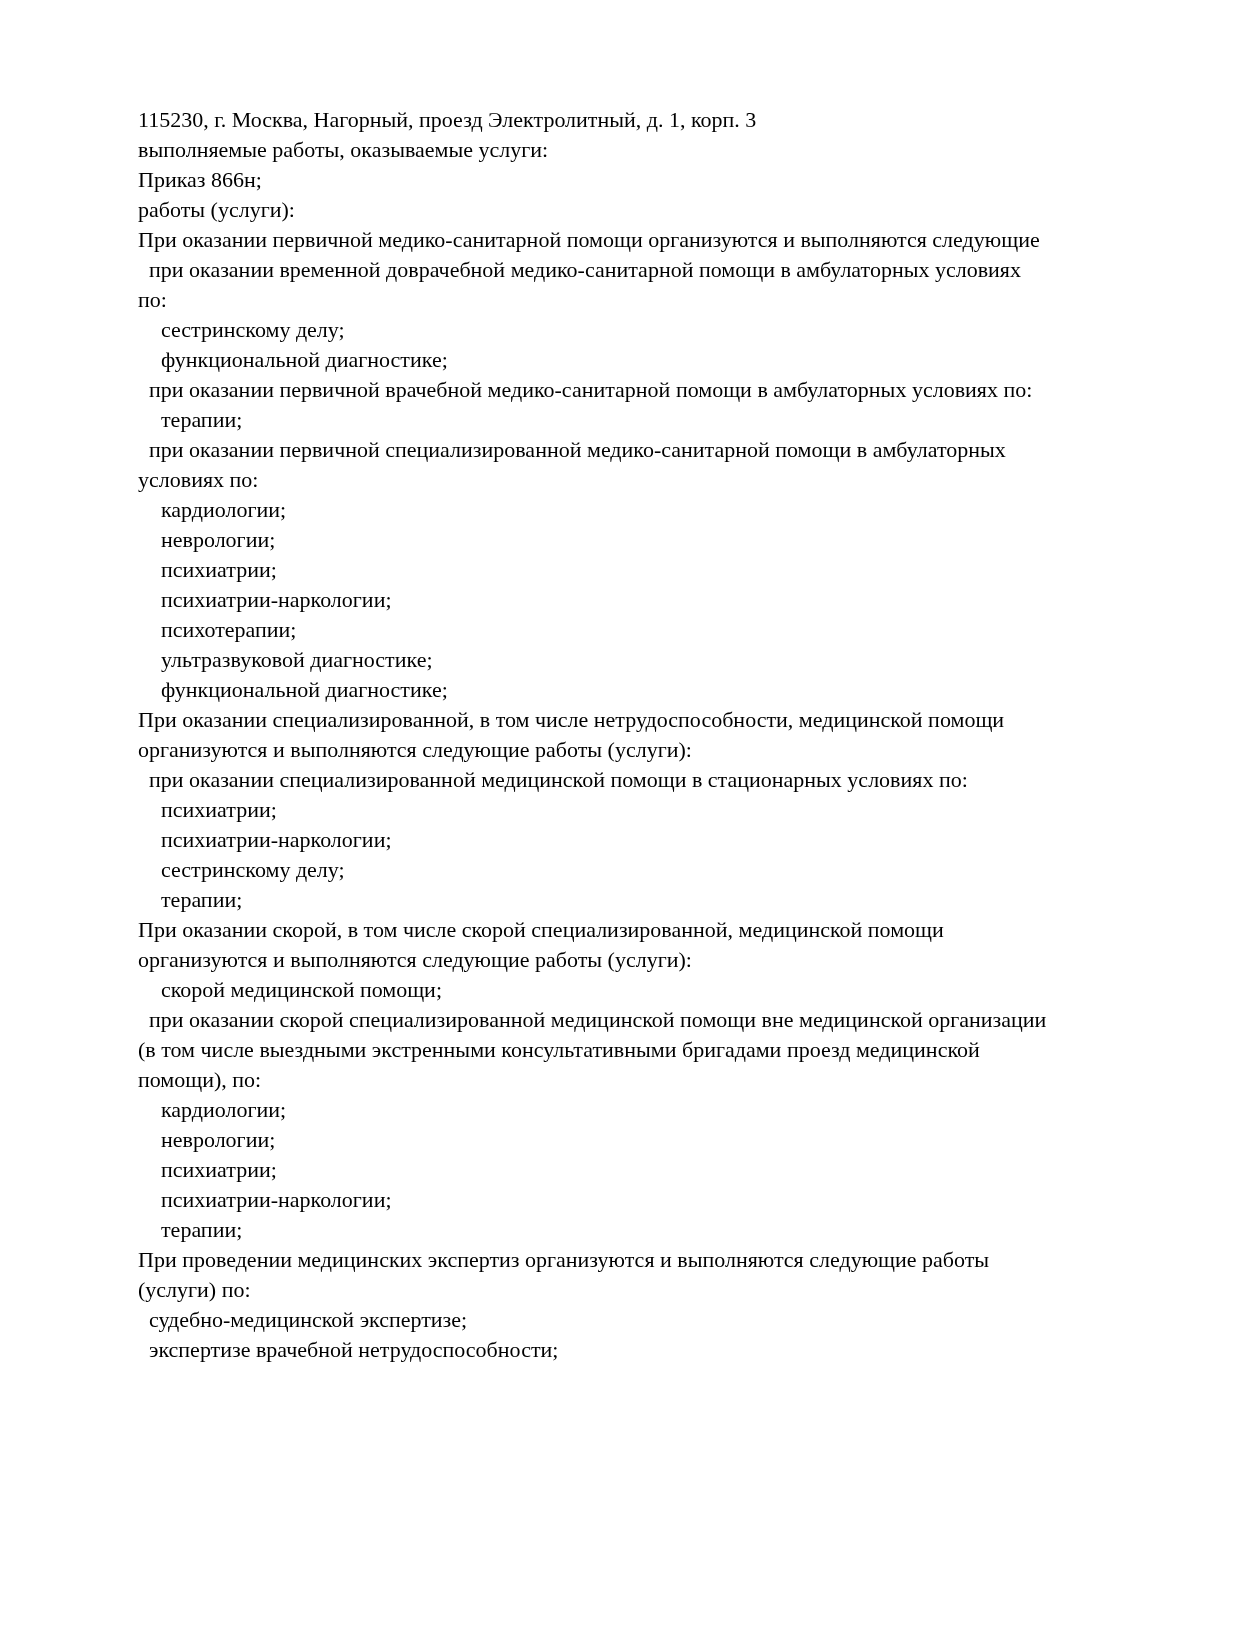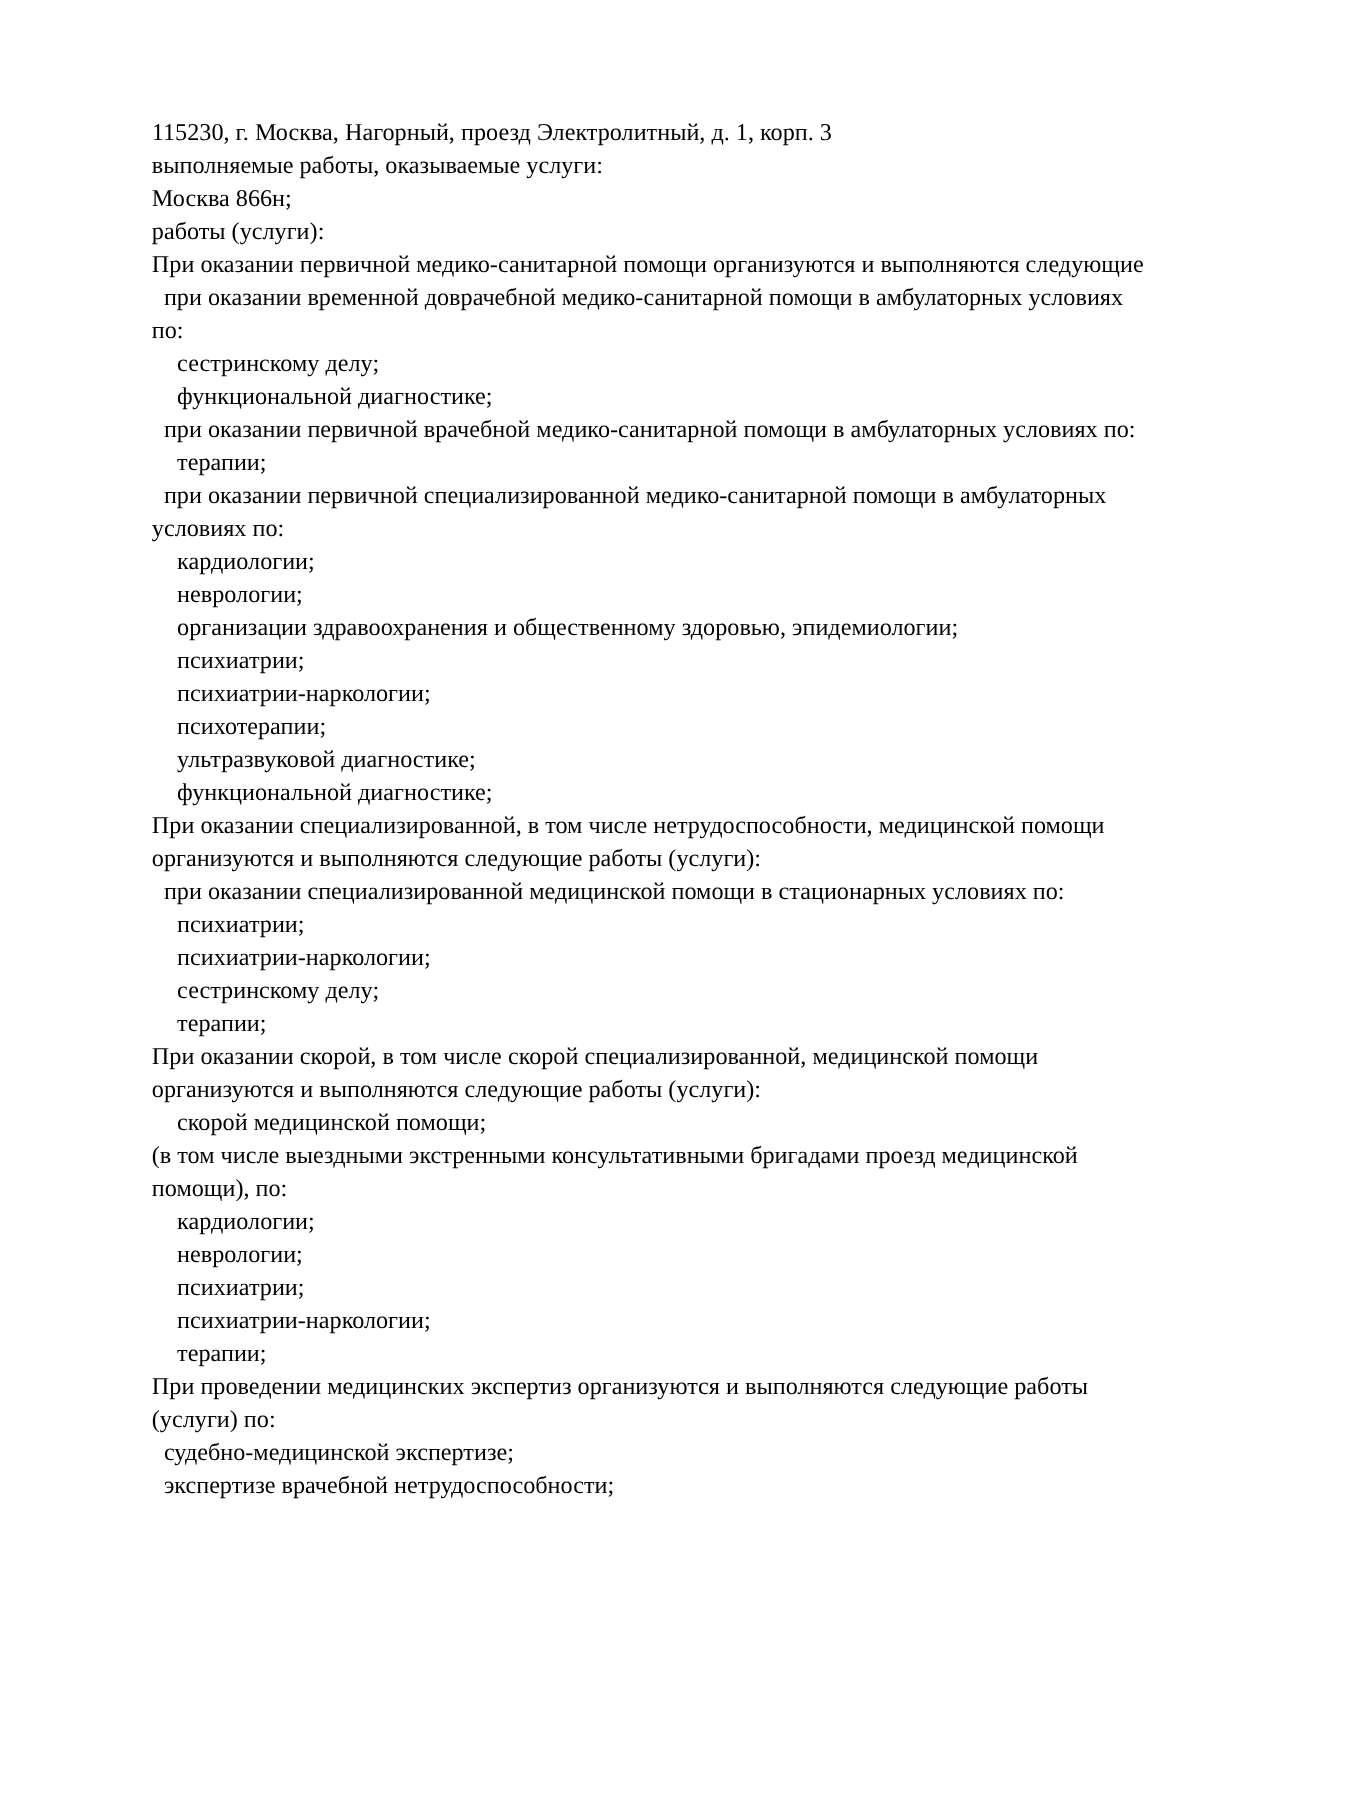--- a/index.html
+++ b/index.html
@@ -30,49 +30,49 @@
   .ind1 { padding-left: 11px; }
   .ind2 { padding-left: 23px; }
 </style>
 </head>
 <body>
 
 <div class="page">
   <div class="doc">
     <div class="line ind0">115230, г. Москва, Нагорный, проезд Электролитный, д. 1, корп. 3</div>
     <div class="line ind0">выполняемые работы, оказываемые услуги:</div>
-    <div class="line ind0">Москва 866н;</div>
+    <div class="line ind0">Приказ 866н;</div>
     <div class="line ind0">работы (услуги):</div>
     <div class="line ind0">При оказании первичной медико-санитарной помощи организуются и выполняются следующие</div>
     <div class="line ind1">при оказании временной доврачебной медико-санитарной помощи в амбулаторных условиях</div>
     <div class="line ind0">по:</div>
     <div class="line ind2">сестринскому делу;</div>
     <div class="line ind2">функциональной диагностике;</div>
     <div class="line ind1">при оказании первичной врачебной медико-санитарной помощи в амбулаторных условиях по:</div>
     <div class="line ind2">терапии;</div>
     <div class="line ind1">при оказании первичной специализированной медико-санитарной помощи в амбулаторных</div>
     <div class="line ind0">условиях по:</div>
     <div class="line ind2">кардиологии;</div>
     <div class="line ind2">неврологии;</div>
-    <div class="line ind2">организации здравоохранения и общественному здоровью, эпидемиологии;</div>
     <div class="line ind2">психиатрии;</div>
     <div class="line ind2">психиатрии-наркологии;</div>
     <div class="line ind2">психотерапии;</div>
     <div class="line ind2">ультразвуковой диагностике;</div>
     <div class="line ind2">функциональной диагностике;</div>
     <div class="line ind0">При оказании специализированной, в том числе нетрудоспособности, медицинской помощи</div>
     <div class="line ind0">организуются и выполняются следующие работы (услуги):</div>
     <div class="line ind1">при оказании специализированной медицинской помощи в стационарных условиях по:</div>
     <div class="line ind2">психиатрии;</div>
     <div class="line ind2">психиатрии-наркологии;</div>
     <div class="line ind2">сестринскому делу;</div>
     <div class="line ind2">терапии;</div>
     <div class="line ind0">При оказании скорой, в том числе скорой специализированной, медицинской помощи</div>
     <div class="line ind0">организуются и выполняются следующие работы (услуги):</div>
     <div class="line ind2">скорой медицинской помощи;</div>
+    <div class="line ind1">при оказании скорой специализированной медицинской помощи вне медицинской организации</div>
     <div class="line ind0">(в том числе выездными экстренными консультативными бригадами проезд медицинской</div>
     <div class="line ind0">помощи), по:</div>
     <div class="line ind2">кардиологии;</div>
     <div class="line ind2">неврологии;</div>
     <div class="line ind2">психиатрии;</div>
     <div class="line ind2">психиатрии-наркологии;</div>
     <div class="line ind2">терапии;</div>
     <div class="line ind0">При проведении медицинских экспертиз организуются и выполняются следующие работы</div>
     <div class="line ind0">(услуги) по:</div>
     <div class="line ind1">судебно-медицинской экспертизе;</div>

